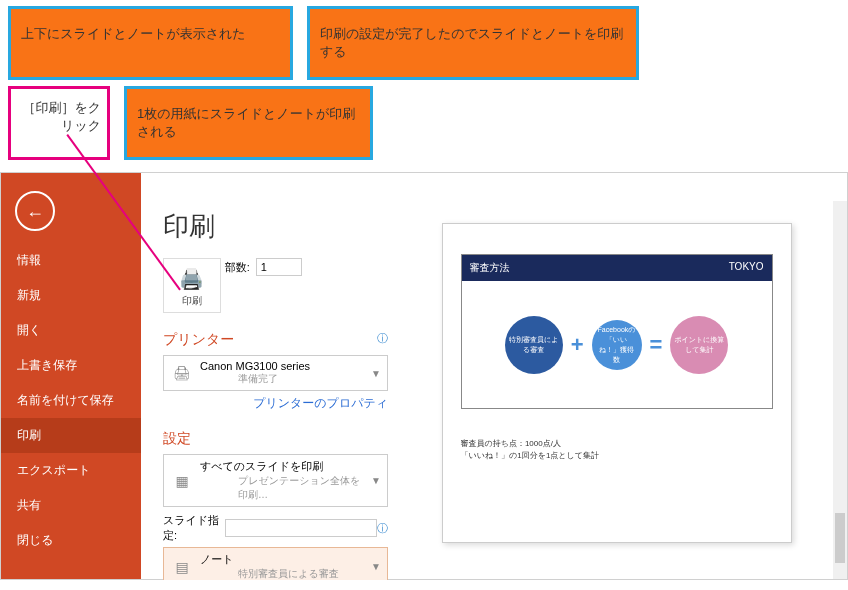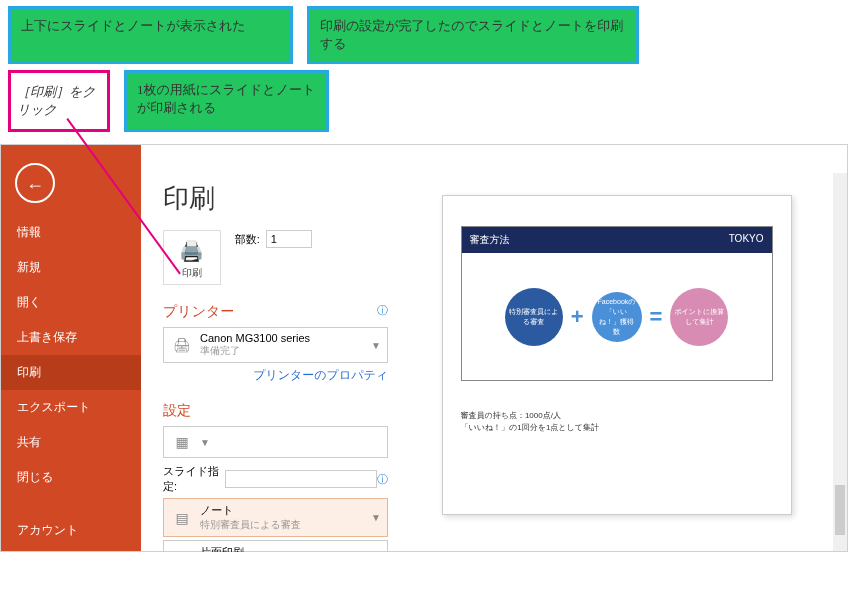--- a/index.html
+++ b/index.html
@@ -1,43 +1,43 @@
 <!DOCTYPE html>
 <html><head>
   <meta charset="utf-8">
   <style>
     * { box-sizing: border-box; margin: 0; padding: 0; }
     body { font-family: "Meiryo", "Yu Gothic", sans-serif; font-size: 13px; background: #fff; }
-    .callout { border: 3px solid #28a8e0; background: #22c55e; padding: 8px 10px; color: #333; font-family: Liberation Serif, serif; }
+    .callout { border: 3px solid #28a8e0; background: #f97316; padding: 16px 10px; color: #333; }
     .callout-row { display: flex; gap: 14px; margin: 6px 8px; }
     .ck1, .ck2 { flex: 0 0 auto; }
-    .callout-magenta { border: 3px solid #e6007e; background: #fff; padding: 10px 6px; color: #333; text-align: left; font-style: italic; }
+    .callout-magenta { border: 3px solid #e6007e; background: #fff; padding: 10px 6px; color: #333; text-align: right; }
     .app-window { margin-top: 12px; border: 1px solid #d0d0d0; position: relative; display: flex; height: 408px; }
     .titlebar { position: absolute; top: 0; left: 0; right: 0; height: 28px; display: flex; align-items: center; justify-content: center; font-size: 11px; color: #666; background: #f5f5f5; border-bottom: 1px solid #e0e0e0; }
     .win-controls { position: absolute; right: 6px; top: 4px; display: flex; gap: 10px; color: #888; font-size: 11px; }
     .user-area { position: absolute; right: 6px; top: 22px; font-size: 10px; color: #666; display: flex; align-items: center; gap: 4px; }
     .avatar { width: 20px; height: 20px; background: #ddd; border-radius: 2px; display: inline-flex; align-items: center; justify-content: center; color: #999; }
     .sidebar { width: 140px; background: #d04824; color: #fff; padding-top: 12px; position: relative; z-index: 2; }
     .back-btn { width: 40px; height: 40px; border: 2px solid #fff; border-radius: 50%; margin: 6px 0 12px 14px; display: flex; align-items: center; justify-content: center; font-size: 18px; cursor: pointer; }
     .side-item { padding: 9px 16px; font-size: 12px; cursor: pointer; }
     .side-item.active { background: #b63c1a; }
     .side-spacer { height: 18px; }
     .content { flex: 1; background: #fff; padding: 36px 20px 10px 22px; display: flex; gap: 18px; position: relative; }
     .col-left { width: 225px; }
     .h-print { font-size: 26px; color: #333; margin-bottom: 14px; font-weight: normal; }
     .print-btn-box { border: 1px solid #ddd; width: 58px; padding: 8px 4px 4px; text-align: center; font-size: 10px; color: #444; display: inline-block; vertical-align: top; cursor: pointer; }
     .print-btn-box .printer-icon { font-size: 20px; display: block; margin-bottom: 3px; }
-    .copies-row { display: inline-flex; align-items: center; margin-left: 10px; vertical-align: top; font-size: 11px; }
+    .copies-row { display: inline-flex; align-items: center; vertical-align: top; font-size: 11px; }
     .copies-row input { width: 46px; padding: 2px 4px; margin-left: 6px; font-size: 11px; border: 1px solid #ccc; }
     .sect-head { color: #d04824; font-size: 14px; margin: 18px 0 6px; font-weight: normal; }
     .info-i { float: right; color: #3b8bd0; font-size: 11px; }
     .dd { border: 1px solid #ccc; padding: 4px 6px; font-size: 11px; display: flex; align-items: center; gap: 6px; cursor: pointer; margin-bottom: 3px; position: relative; }
     .dd .dd-icon { width: 24px; height: 22px; display: inline-flex; align-items: center; justify-content: center; color: #888; font-size: 14px; }
     .dd .dd-text { flex: 1; }
-    .dd .dd-sub { color: #999; font-size: 10px; display: block; }
+    .dd .dd-sub { color: #999; font-size: 10px; display: block; margin-left: 38px; }
     .dd .chev { color: #888; font-size: 10px; }
     .dd.hl { background: #fdefe6; border-color: #e8b896; }
     .link-right { text-align: right; color: #2b6cd4; font-size: 12px; margin: 4px 0; }
     .slide-spec { display: flex; align-items: center; gap: 0; font-size: 11px; margin: 6px 0 4px; }
     .slide-spec input { flex: 1; border: 1px solid #ccc; padding: 2px 4px; font-size: 11px; }
     .preview { flex: 1; display: flex; flex-direction: column; align-items: center; padding-top: 14px; }
     .page-paper { width: 350px; height: 320px; border: 1px solid #ccc; box-shadow: 2px 2px 6px rgba(0,0,0,0.15); background: #fff; padding: 30px 18px 10px; }
     .slide-thumb { border: 1px solid #888; height: 155px; background: #fff; display: flex; flex-direction: column; }
     .st-head { background: #1a2a5c; color: #fff; font-size: 10px; padding: 6px 8px; display: flex; justify-content: space-between; gap: 28px; }
     .st-body { flex:1; display: flex; align-items: center; justify-content: center; gap: 8px; }
@@ -54,21 +54,21 @@
 </head>
 <body>
 
 <div class="callout-row">
   <div class="callout ck1" style="width:285px">上下にスライドとノートが表示された</div>
   <div class="callout ck2" style="width:332px">印刷の設定が完了したのでスライドとノートを印刷する</div>
 </div>
 
 <div class="callout-row" style="position: relative;">
   <div class="callout-magenta" style="width:102px">［印刷］をクリック</div>
-  <div class="callout" style="width:205px">1枚の用紙にスライドとノートが印刷される</div>
+  <div class="callout" style="width:249px">1枚の用紙にスライドとノートが印刷される</div>
   <div class="line-anno" style="left:60px; top:48px; width:192px; transform: rotate(54deg);"></div>
 </div>
 
 <div class="app-window">
   <div class="titlebar">
     <span>Lesson69 - PowerPoint</span>
     <div class="win-controls">
       <span>?</span>
       <span>–</span>
       <span>▢</span>
@@ -79,20 +79,21 @@
     <span>井上香緒里</span> ▾
     <span class="avatar">👤</span>
   </div>
 
   <div class="sidebar">
     <div class="back-btn">←</div>
     <div class="side-item">情報</div>
     <div class="side-item">新規</div>
     <div class="side-item">開く</div>
     <div class="side-item">上書き保存</div>
+    <div class="side-item">名前を付けて保存</div>
     <div class="side-item active">印刷</div>
     <div class="side-item">エクスポート</div>
     <div class="side-item">共有</div>
     <div class="side-item">閉じる</div>
     <div class="side-spacer"></div>
     <div class="side-item">アカウント</div>
     <div class="side-item">オプション</div>
   </div>
 
   <div class="content">
@@ -118,20 +119,24 @@
           <span>Canon MG3100 series</span>
           <span class="dd-sub">準備完了</span>
         </span>
         <span class="chev">▼</span>
       </div>
       <div class="link-right">プリンターのプロパティ</div>
 
       <h2 class="sect-head">設定</h2>
       <div class="dd">
         <span class="dd-icon">▦</span>
+        <span class="dd-text">
+          <span>すべてのスライドを印刷</span>
+          <span class="dd-sub">プレゼンテーション全体を印刷…</span>
+        </span>
         <span class="chev">▼</span>
       </div>
       <div class="slide-spec">
         <span>スライド指定:</span>
         <input style="">
         <span class="info-i" style="float:none">ⓘ</span>
       </div>
       <div class="dd hl">
         <span class="dd-icon">▤</span>
         <span class="dd-text">

